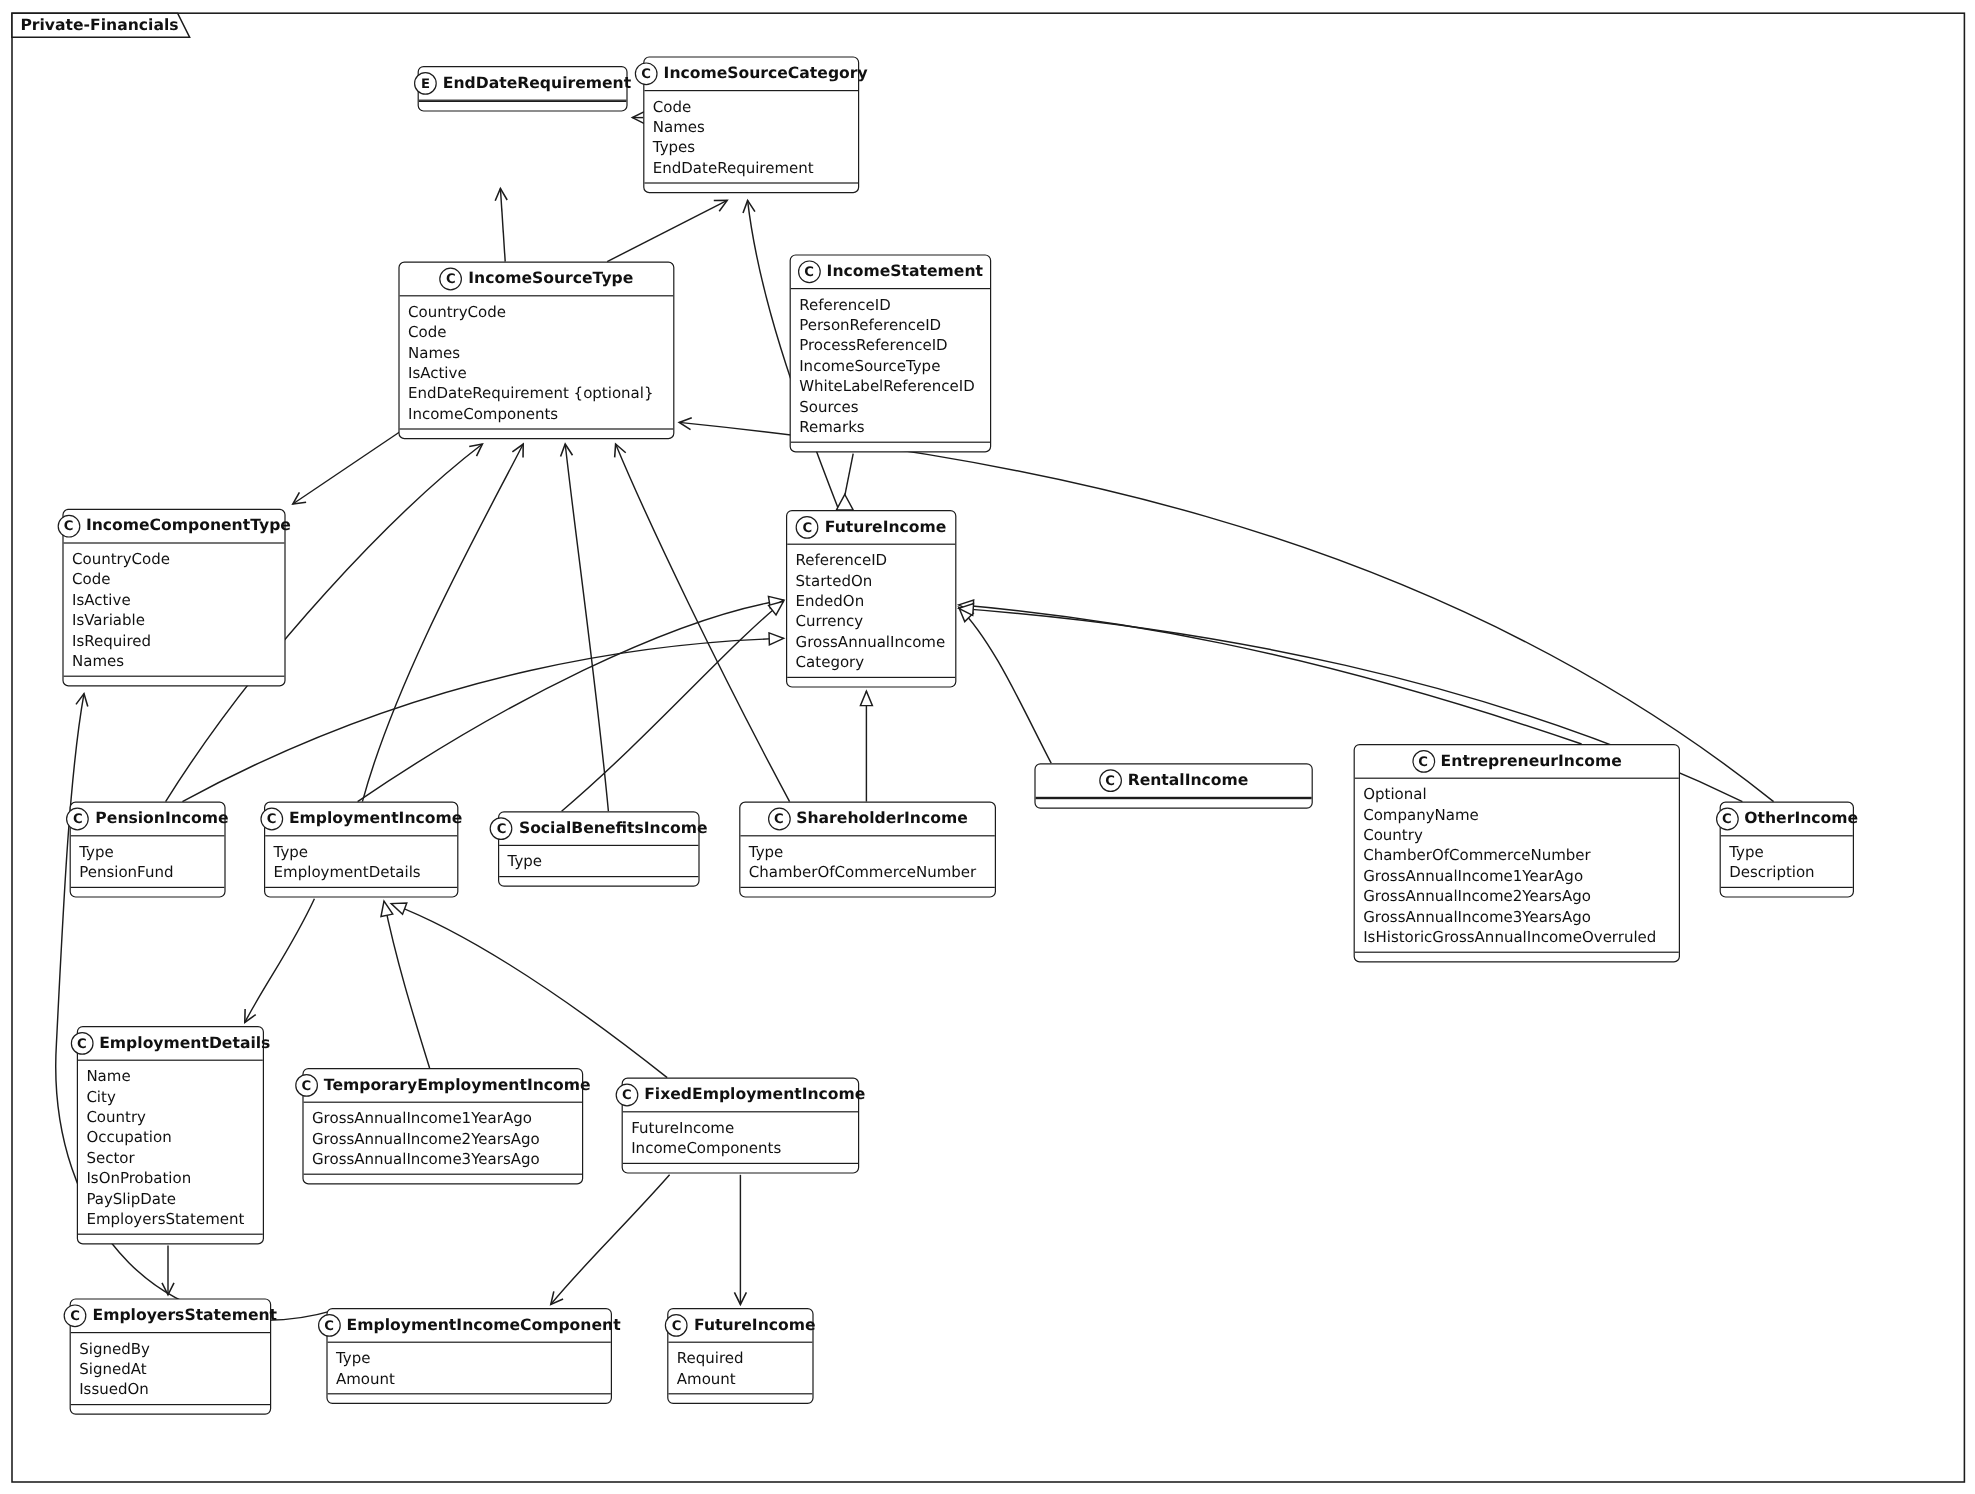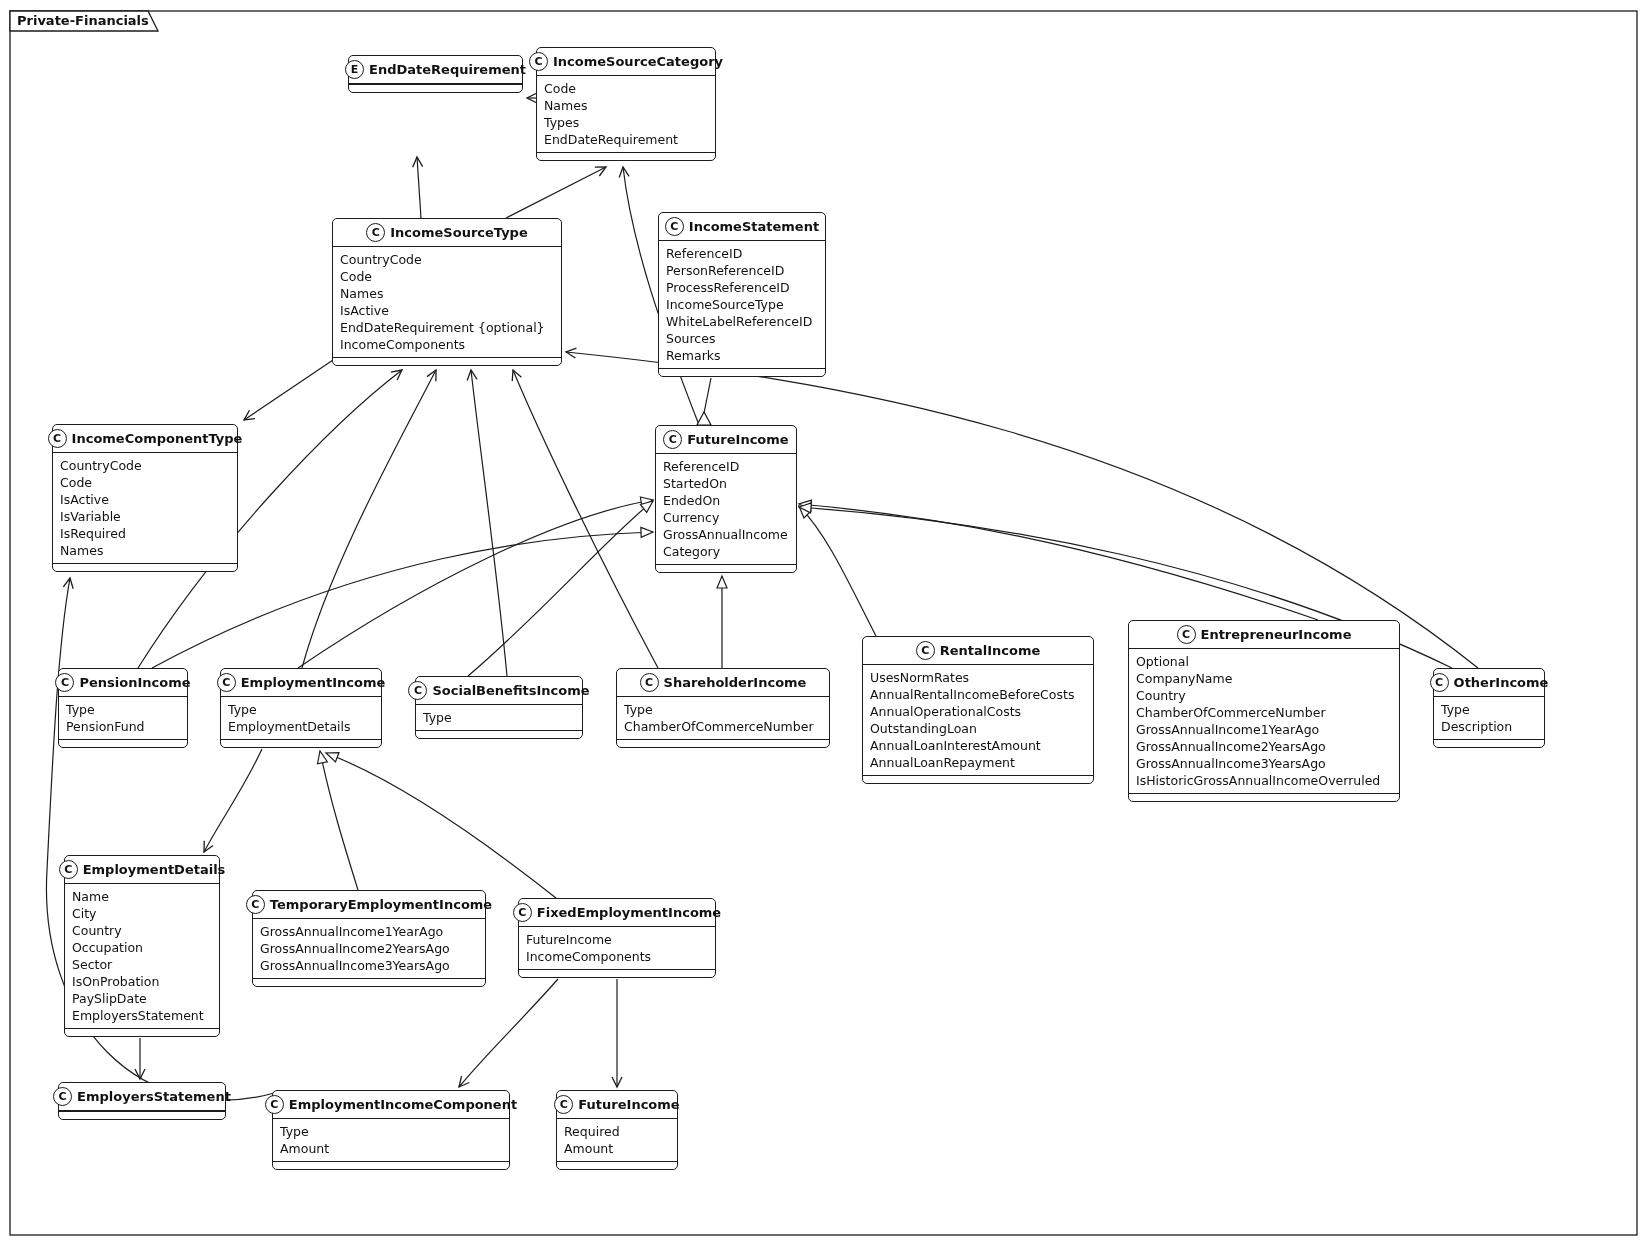--- a/index.html
+++ b/index.html
@@ -192,28 +192,20 @@
           <div class="uml-attr">Type</div>
           <div class="uml-attr">ChamberOfCommerceNumber</div>
         </div>
         <div class="uml-footer"></div>
       </div>
       <div class="uml-class" style="left: 862px; top: 636px; width: 232px;">
         <div class="uml-header">
           <span class="badge">C</span>
           <span class="uml-name">RentalIncome</span>
         </div>
-        <div class="uml-attrs">
-          <div class="uml-attr">UsesNormRates</div>
-          <div class="uml-attr">AnnualRentalIncomeBeforeCosts</div>
-          <div class="uml-attr">AnnualOperationalCosts</div>
-          <div class="uml-attr">OutstandingLoan</div>
-          <div class="uml-attr">AnnualLoanInterestAmount</div>
-          <div class="uml-attr">AnnualLoanRepayment</div>
-        </div>
         <div class="uml-footer"></div>
       </div>
       <div class="uml-class" style="left: 1128px; top: 620px; width: 272px;">
         <div class="uml-header">
           <span class="badge">C</span>
           <span class="uml-name">EntrepreneurIncome</span>
         </div>
         <div class="uml-attrs">
           <div class="uml-attr">Optional</div>
           <div class="uml-attr">CompanyName</div>
@@ -275,20 +267,25 @@
           <div class="uml-attr">FutureIncome</div>
           <div class="uml-attr">IncomeComponents</div>
         </div>
         <div class="uml-footer"></div>
       </div>
       <div class="uml-class" style="left: 58px; top: 1082px; width: 168px;">
         <div class="uml-header">
           <span class="badge">C</span>
           <span class="uml-name">EmployersStatement</span>
         </div>
+        <div class="uml-attrs">
+          <div class="uml-attr">SignedBy</div>
+          <div class="uml-attr">SignedAt</div>
+          <div class="uml-attr">IssuedOn</div>
+        </div>
         <div class="uml-footer"></div>
       </div>
       <div class="uml-class" style="left: 272px; top: 1090px; width: 238px;">
         <div class="uml-header">
           <span class="badge">C</span>
           <span class="uml-name">EmploymentIncomeComponent</span>
         </div>
         <div class="uml-attrs">
           <div class="uml-attr">Type</div>
           <div class="uml-attr">Amount</div>

